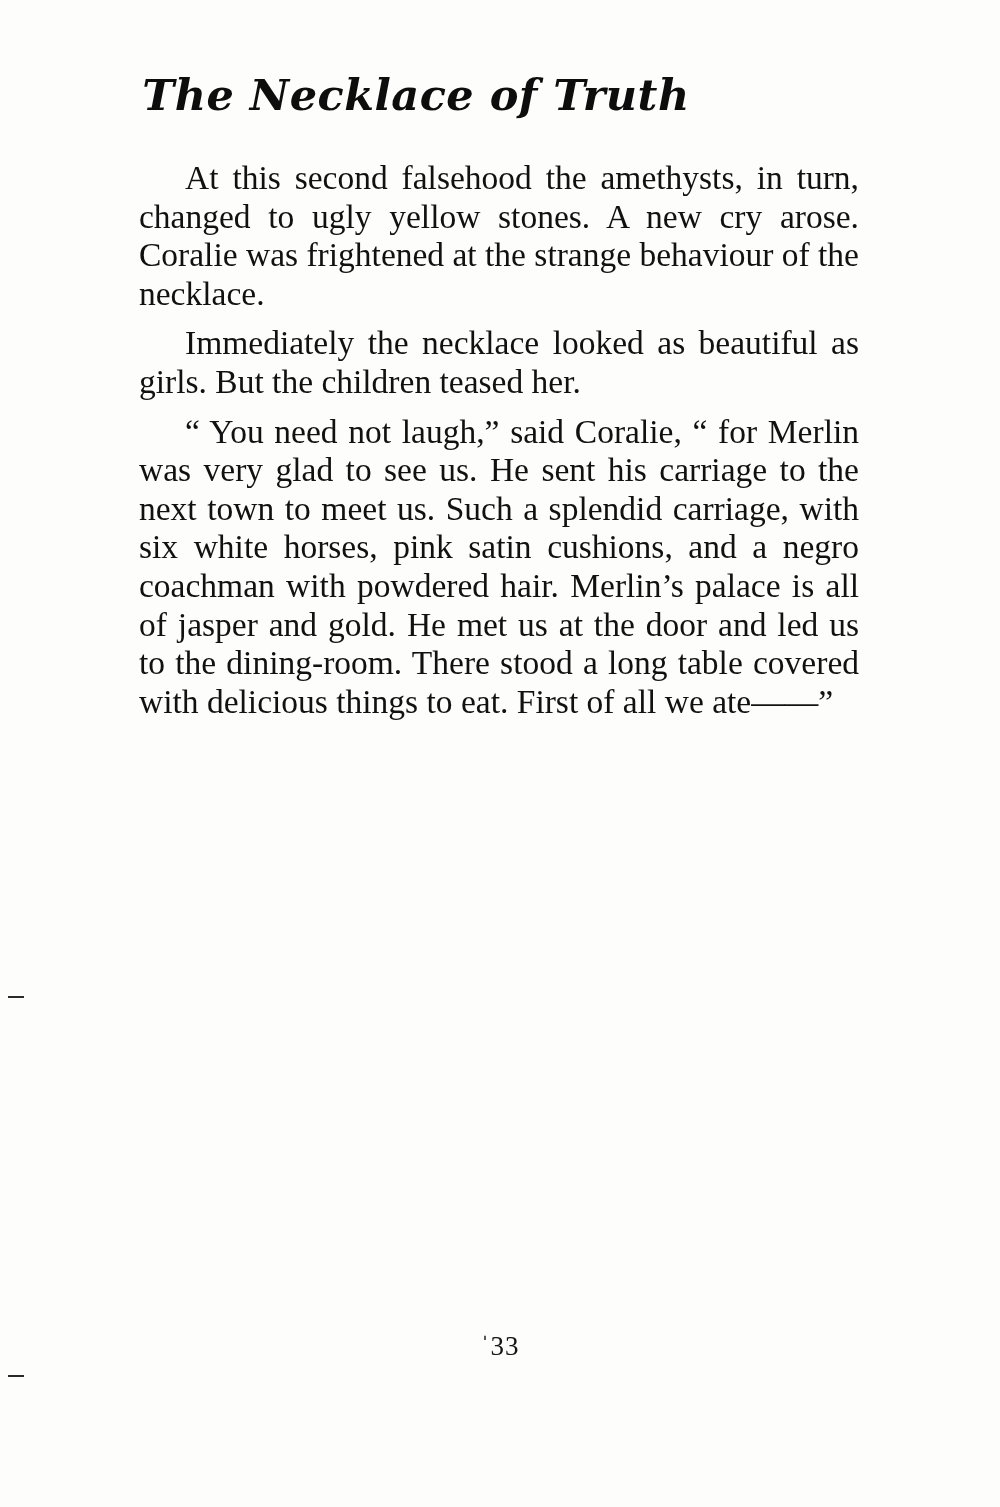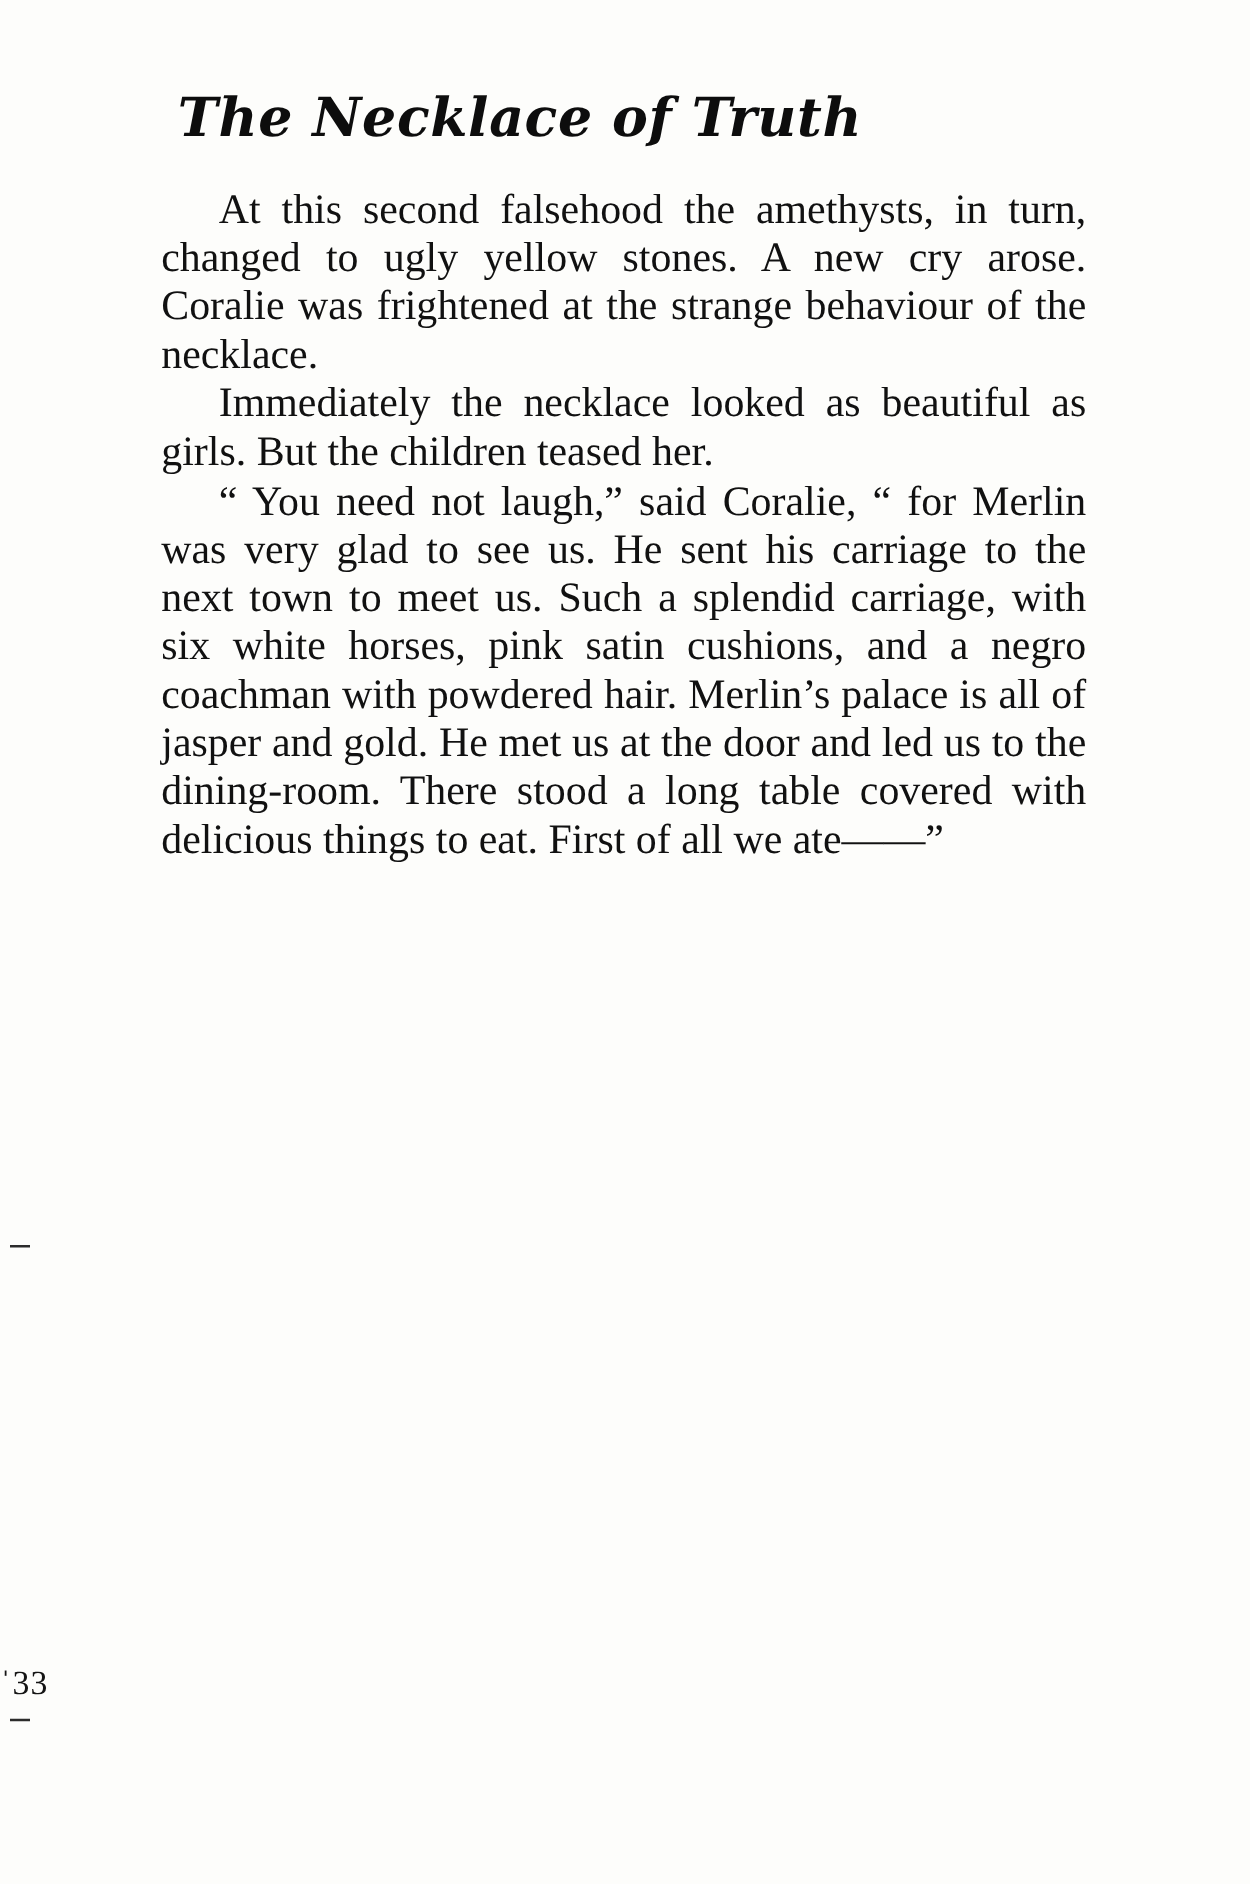--- a/index.html
+++ b/index.html
@@ -40,31 +40,31 @@
     left: 128px;
     top: 148px;
     width: 742px;
     font-family: "Liberation Serif", serif;
     font-size: 33.5px;
     line-height: 38.6px;
     text-align: justify;
     color: #111111;
   }
   .body-text p {
-    margin: 1px;
+    margin: 11px;
     text-indent: 46px;
     -webkit-hyphens: none;
     hyphens: none;
   }
   .folio {
     position: absolute;
     left: 0;
     top: 1331px;
     width: 1000px;
-    text-align: left;
+    text-align: center;
     font-family: "Liberation Serif", serif;
     font-size: 27px;
     letter-spacing: 1px;
     color: #141414;
   }
   .edge-mark {
     position: absolute;
     width: 16px;
     height: 2px;
     background: #2b2b2b;

